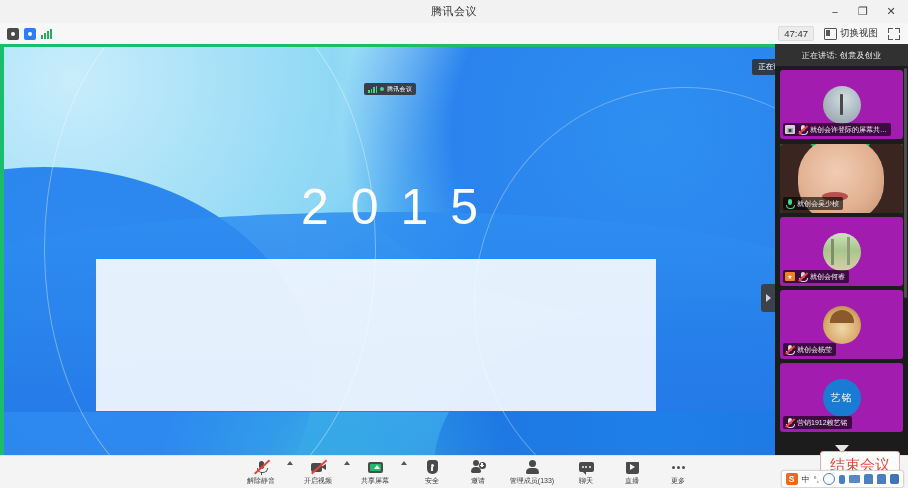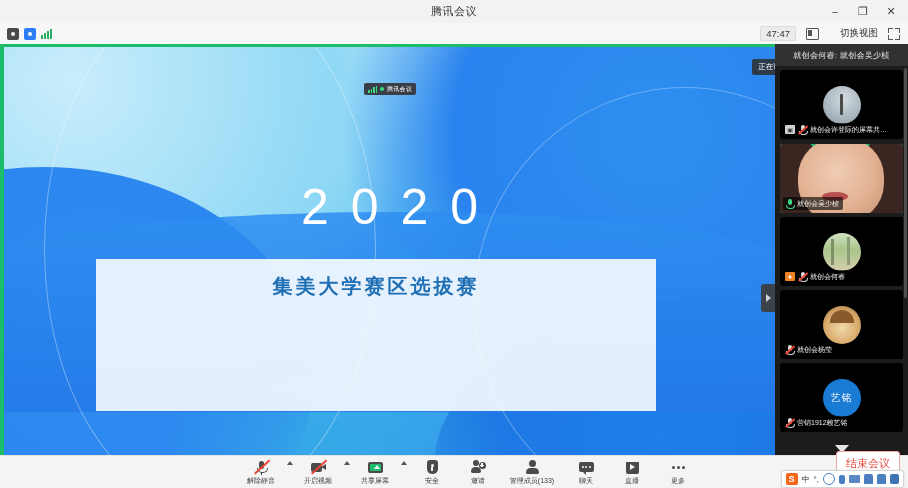--- a/index.html
+++ b/index.html
@@ -22,21 +22,21 @@
   .sq.dark{background:#4a4a4a;}
   .sq.blue{background:#2d7df6;}
   .sq .dot{width:4px;height:4px;border-radius:50%;background:#fff;}
   .bars{display:flex;align-items:flex-end;gap:1px;height:10px;}
   .bars i{display:block;width:2px;background:#27ae60;}
   .bars i:nth-child(1){height:4px}.bars i:nth-child(2){height:6px}
   .bars i:nth-child(3){height:8px}.bars i:nth-child(4){height:10px}
   .topright{margin-left:auto;display:flex;align-items:center;gap:10px;padding-right:8px;}
   .timer{font-size:9.5px;color:#333;background:#ececec;border:1px solid #dcdcdc;
          border-radius:2px;padding:1px 5px;}
-  .switchview{display:flex;align-items:center;gap:21px;font-size:9.5px;color:#333;}
+  .switchview{display:flex;align-items:center;gap:3px;font-size:9.5px;color:#333;}
   .sv-ic{width:11px;height:10px;border:1.2px solid #555;border-radius:1px;position:relative;}
   .sv-ic:after{content:"";position:absolute;left:1px;top:1px;width:4px;height:6px;background:#555;}
   .fullscr{width:12px;height:12px;position:relative;}
   .fullscr span{position:absolute;width:4px;height:4px;border:1.2px solid #555;}
   .fullscr span:nth-child(1){left:0;top:0;border-right:0;border-bottom:0;}
   .fullscr span:nth-child(2){right:0;top:0;border-left:0;border-bottom:0;}
   .fullscr span:nth-child(3){left:0;bottom:0;border-right:0;border-top:0;}
   .fullscr span:nth-child(4){right:0;bottom:0;border-left:0;border-top:0;}
 
   
@@ -114,21 +114,21 @@
   .collapse{position:absolute;left:761px;top:240px;width:14px;height:28px;
     background:#3b4249;border-radius:3px 0 0 3px;display:flex;align-items:center;
     justify-content:center;z-index:12;}
   .collapse .ch{width:0;height:0;border-top:4px solid transparent;border-bottom:4px solid transparent;
     border-left:5px solid #cfd4d8;}
 
   
   .rail{position:absolute;left:775px;top:0;width:133px;height:411px;background:#1c1c1c;}
   .rail-head{height:22px;display:flex;align-items:center;justify-content:center;
     background:#313131;color:#e8e8e8;font-size:8px;letter-spacing:.3px;}
-  .tile{position:relative;margin:4px 5px;height:69px;background:#000000;border-radius:3px;
+  .tile{position:relative;margin:4px 5px;height:69px;background:#a21caf;border-radius:3px;
     overflow:hidden;}
   .tile.active{outline:2px solid #1bbd6b;outline-offset:-2px;margin-top:5px;}
   .tile .avatar{position:absolute;left:50%;top:50%;transform:translate(-50%,-50%);
     width:38px;height:38px;border-radius:50%;overflow:hidden;}
   .av-photo1{background:
      radial-gradient(circle at 55% 35%,#d6dde2 0%,#b5c2c9 40%,#8b989f 100%);}
   .av-photo1:after{content:"";position:absolute;left:17px;top:8px;width:3px;height:21px;
      background:#4a4a4a;border-radius:1px;}
   .av-photo2{background:linear-gradient(180deg,#cfe1c2 0%,#a9c58b 45%,#d7cfae 100%);}
   .av-photo2:before{content:"";position:absolute;left:8px;top:6px;width:3px;height:26px;background:#7e8f68;}
@@ -213,21 +213,21 @@
   .cht-i .d{position:absolute;top:6px;width:2px;height:2px;background:#f4f4f4;border-radius:50%;}
   .cht-i .d1{left:3px}.cht-i .d2{left:6.5px}.cht-i .d3{left:10px}
   .liv-i .box{position:absolute;left:1px;top:1px;width:13px;height:13px;background:#4a4a4a;border-radius:2px;}
   .liv-i .tri{position:absolute;left:5.5px;top:4.5px;width:0;height:0;border-top:3px solid transparent;
     border-bottom:3px solid transparent;border-left:5px solid #f4f4f4;}
   .liv-i .bar{position:absolute;left:1px;top:0;width:13px;height:2.5px;background:#f4f4f4;}
   .more-i{display:flex;align-items:center;gap:2px;}
   .more-i i{width:3px;height:3px;border-radius:50%;background:#4a4a4a;display:block;}
 
   .endbtn{position:absolute;right:8px;top:-5px;border:1px solid #f0a9a9;color:#e8443a;
-    background:#fff;border-radius:3px;font-size:11px;padding:4px 9px;}
+    background:#fff;border-radius:3px;font-size:15px;padding:4px 9px;}
 
   
   .ime{position:absolute;right:4px;bottom:1px;height:16px;background:#fff;border:1px solid #d6d6d6;
     border-radius:3px;display:flex;align-items:center;gap:4px;padding:0 4px;box-shadow:0 0 2px rgba(0,0,0,.12);}
   .ime .sg{width:12px;height:12px;background:#f4671a;color:#fff;border-radius:2px;font-size:9px;
     font-weight:bold;display:flex;align-items:center;justify-content:center;}
   .ime .it{font-size:8px;color:#333;}
   .ime .ii{width:10px;height:10px;border-radius:50%;border:1.2px solid #4a7fc1;}
   .ime .ib{width:11px;height:8px;background:#5b87c4;border-radius:1px;}
   .ime .ip{width:9px;height:10px;background:#4a7fc1;border-radius:2px 2px 0 0;}
@@ -286,24 +286,23 @@
           <div class="blob b1"></div>
             <div class="blob b2"></div>
             <div class="blob b3"></div>
           <div class="blob b4"></div>
             <div class="blob b5"></div>
           <div class="wave"></div>
           <div class="arcline a1"></div>
             <div class="arcline a2"></div>
 
 
-          <div class="year">2020</div>
+          <div class="year">2015</div>
 
           <div class="titlecard">
-            <div class="ln ln3">集美大学赛区选拔赛</div>
           </div>
         </div>
 
         <div class="sharepill">
           <div class="b">
               <i></i>
               <i></i>
               <i></i>
               <i></i>
             </div>
@@ -313,21 +312,21 @@
 
         <div class="speakbadge">正在讲...</div>
       </div>
     </div>
 
     <div class="collapse">
       <div class="ch"></div>
     </div>
 
     <div class="rail">
-      <div class="rail-head">就创会何睿: 就创会吴少桢</div>
+      <div class="rail-head">正在讲话: 创意及创业</div>
 
       <div class="tile">
         <div class="avatar av-photo1"></div>
         <div class="label">
           <div class="mini screen">▣</div>
           <div class="mic-off">
             <div class="body"></div>
               <div class="base"></div>
               <div class="slash"></div>
           </div>

